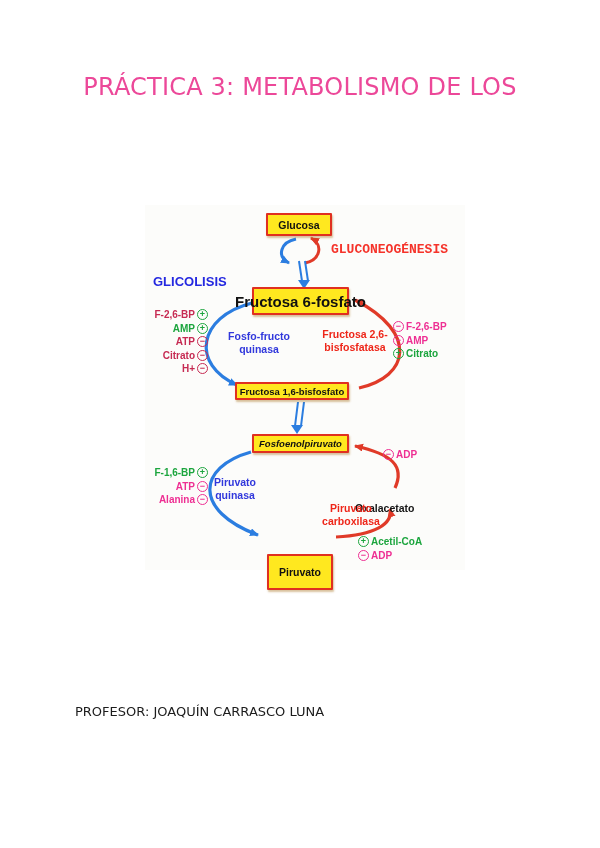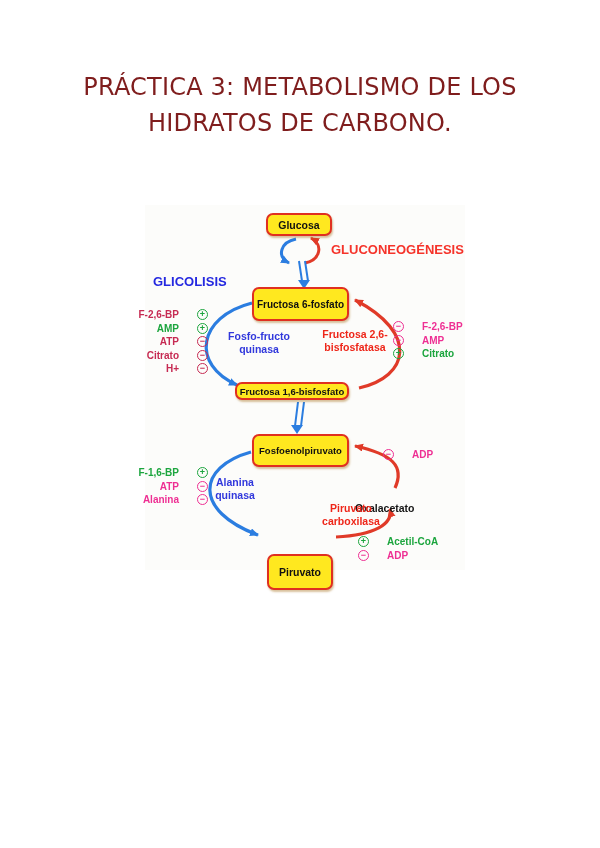--- a/index.html
+++ b/index.html
@@ -1,56 +1,55 @@
 <!DOCTYPE html>
 <html style="--ink: #1c1c1c; --box-yellow: #ffe81f; --box-border: #e03020; --blue-label: #2428e0; --red-label: #f5332a; --enzyme-blue: #3138dc; --enzyme-red: #ee2619; --green: #1ca53e; --pink: #ee2f93; --crimson: #c62a52; --arrow-blue: #2b7de0; --arrow-red: #e03a28;"><head>
 <meta charset="utf-8">
 <style>
   html,body{margin:0;padding:0;background:#ffffff;}
   .page{position:relative;width:600px;height:848px;background:#ffffff;overflow:hidden;
         font-family:"DejaVu Sans",sans-serif;color:#1c1c1c;}
   .doc-title{position:absolute;left:0;right:0;top:70px;text-align:center;
-             font-size:24px;line-height:35.5px;letter-spacing:0.2px;color:#7f1d1d;}
+             font-size:24px;line-height:35.5px;letter-spacing:0.2px;color:#ec4899;}
   .doc-footer{position:absolute;left:75px;top:703px;font-size:13px;line-height:17.5px;color:#1c1c1c;}
 
   
   .diagram{position:absolute;left:145px;top:205px;width:320px;height:365px;
            background:#fcfcfa;font-family:"Liberation Sans",sans-serif;}
   .arrow-layer{position:absolute;left:0;top:0;width:320px;height:365px;}
   .met-box{position:absolute;box-sizing:border-box;display:flex;align-items:center;justify-content:center;
            background:var(--box-yellow,#ffe81f);border:2px solid var(--box-border,#e03020);
-           border-radius:7px;font-weight:bold;color:#111;white-space:nowrap;
+           border-radius:1px;font-weight:bold;color:#111;white-space:nowrap;
            box-shadow:1px 2px 2px rgba(170,120,40,.45);z-index:3;}
   .pathway{position:absolute;font-weight:bold;font-size:13px;white-space:nowrap;z-index:2;}
   .pathway.left{color:var(--blue-label,#2428e0);}
-  .pathway.right{color:var(--red-label,#f5332a);}
+  .pathway.right{color:var(--red-label,#f5332a);font-family:Liberation Mono, monospace;}
   .enzyme{position:absolute;font-weight:bold;font-size:10.5px;line-height:12.5px;
           text-align:center;z-index:2;}
   .enz-blue{color:var(--enzyme-blue,#3138dc);}
   .enz-red{color:var(--enzyme-red,#ee2619);}
   .plain-label{position:absolute;font-weight:bold;font-size:10.5px;color:#141414;z-index:2;white-space:nowrap;margin-top:12px;}
   .fx-col{position:absolute;display:flex;flex-direction:column;z-index:2;}
-  .fx-row{display:flex;align-items:center;height:13.5px;gap:18px;}
+  .fx-row{display:flex;align-items:center;height:13.5px;gap:2px;}
   .fx-col.right-align .fx-row{justify-content:flex-end;}
   .fx-label{font-weight:bold;font-size:10px;white-space:nowrap;}
   .circ{box-sizing:border-box;width:11px;height:11px;border:1.4px solid currentColor;border-radius:50%;
         display:inline-flex;align-items:center;justify-content:center;
         font-size:9px;line-height:9px;font-weight:bold;flex:0 0 auto;}
   .tone-green{color:var(--green,#1ca53e);}
   .tone-pink{color:var(--pink,#ee2f93);}
   .tone-crimson{color:var(--crimson,#c62a52);}
 </style>
 </head>
 <body>
 
 <div class="page">
 
   <div class="doc-title">
     <div>PRÁCTICA 3: METABOLISMO DE LOS</div>
-    <div>HIDRATOS DE CARBONO.</div>
   </div>
 
   <div class="diagram">
 
     <svg class="arrow-layer" width="320" height="365" viewBox="0 0 320 365">
       <defs>
         <marker id="mb" markerUnits="userSpaceOnUse" markerWidth="11" markerHeight="9" refX="8" refY="4" orient="auto">
           <path d="M0,0 L9,4 L0,8 Z" style="fill:var(--arrow-blue,#2b7de0)"></path>
         </marker>
         <marker id="mr" markerUnits="userSpaceOnUse" markerWidth="11" markerHeight="9" refX="8" refY="4" orient="auto">
@@ -74,21 +73,21 @@
       <path d="M 106,247 C 52,262 48,306 113,330" fill="none" stroke-width="3.2" style="stroke:var(--arrow-blue,#2b7de0)" marker-end="url(#mb)"></path>
       <path d="M 191,332 C 230,330 248,319 245,304" fill="none" stroke-width="3.2" style="stroke:var(--arrow-red,#e03a28)" marker-end="url(#mr)"></path>
       <path d="M 250,283 C 260,261 247,249 210,241" fill="none" stroke-width="3.2" style="stroke:var(--arrow-red,#e03a28)" marker-end="url(#mr)"></path>
     </svg>
 
     <div class="met-box" style="left:121px;top:8px;width:66px;height:23px;font-size:10.5px;">Glucosa</div>
 
     <div class="pathway left" style="left:8px;top:37px;width:84px;margin-top:32px;">GLICOLISIS</div>
     <div class="pathway right" style="left:186px;top:37px;width:134px;">GLUCONEOGÉNESIS</div>
 
-    <div class="met-box" style="left:107px;top:82px;width:97px;height:34px;font-size:10px;">Fructosa 6-fosfato</div>
+    <div class="met-box" style="left:107px;top:82px;width:97px;height:28px;font-size:15px;">Fructosa 6-fosfato</div>
 
     <div class="fx-col right-align" style="left:0;top:103px;width:63px;">
       <div class="fx-row">
         <span class="fx-label tone-crimson">F-2,6-BP</span>
         <span class="circ tone-green">+</span>
       </div>
       <div class="fx-row">
         <span class="fx-label tone-green">AMP</span>
         <span class="circ tone-green">+</span>
       </div>
@@ -119,21 +118,21 @@
         <span class="fx-label tone-pink">AMP</span>
       </div>
       <div class="fx-row">
         <span class="circ tone-green">+</span>
         <span class="fx-label tone-green">Citrato</span>
       </div>
     </div>
 
     <div class="met-box" style="left:90px;top:177px;width:114px;height:18px;font-size:9.5px;">Fructosa 1,6-bisfosfato</div>
 
-    <div class="met-box" style="left:107px;top:229px;width:97px;height:33px;font-size:9.5px;">Fosfoenolpiruvato</div>
+    <div class="met-box" style="left:107px;top:229px;width:97px;height:19px;font-size:9.5px;font-style:italic;">Fosfoenolpiruvato</div>
 
     <div class="fx-col" style="left:238px;top:243px;">
       <div class="fx-row">
         <span class="circ tone-pink">−</span>
         <span class="fx-label tone-pink">ADP</span>
       </div>
     </div>
 
 
     <div class="fx-col right-align" style="left:0;top:261px;width:63px;">
@@ -144,21 +143,21 @@
       <div class="fx-row">
         <span class="fx-label tone-pink">ATP</span>
         <span class="circ tone-pink">−</span>
       </div>
       <div class="fx-row">
         <span class="fx-label tone-pink">Alanina</span>
         <span class="circ tone-pink">−</span>
       </div>
     </div>
 
-    <div class="enzyme enz-blue" style="left:60px;top:271px;width:60px;">Alanina quinasa</div>
+    <div class="enzyme enz-blue" style="left:60px;top:271px;width:60px;">Piruvato quinasa</div>
 
     <div class="plain-label" style="left:210px;top:285px;width:66px;">Oxalacetato</div>
 
     <div class="enzyme enz-red" style="left:168px;top:297px;width:76px;">Piruvato carboxilasa</div>
 
     <div class="met-box" style="left:122px;top:321px;width:66px;height:36px;font-size:10.5px;margin-top:28px;">Piruvato</div>
 
     <div class="fx-col" style="left:213px;top:330px;">
       <div class="fx-row">
         <span class="circ tone-green">+</span>
@@ -166,15 +165,16 @@
       </div>
       <div class="fx-row">
         <span class="circ tone-pink">−</span>
         <span class="fx-label tone-pink">ADP</span>
       </div>
     </div>
 
   </div>
 
   <div class="doc-footer">
+    <div>PROFESOR: JOAQUÍN CARRASCO LUNA</div>
   </div>
 
 </div>
 
 </body></html>

